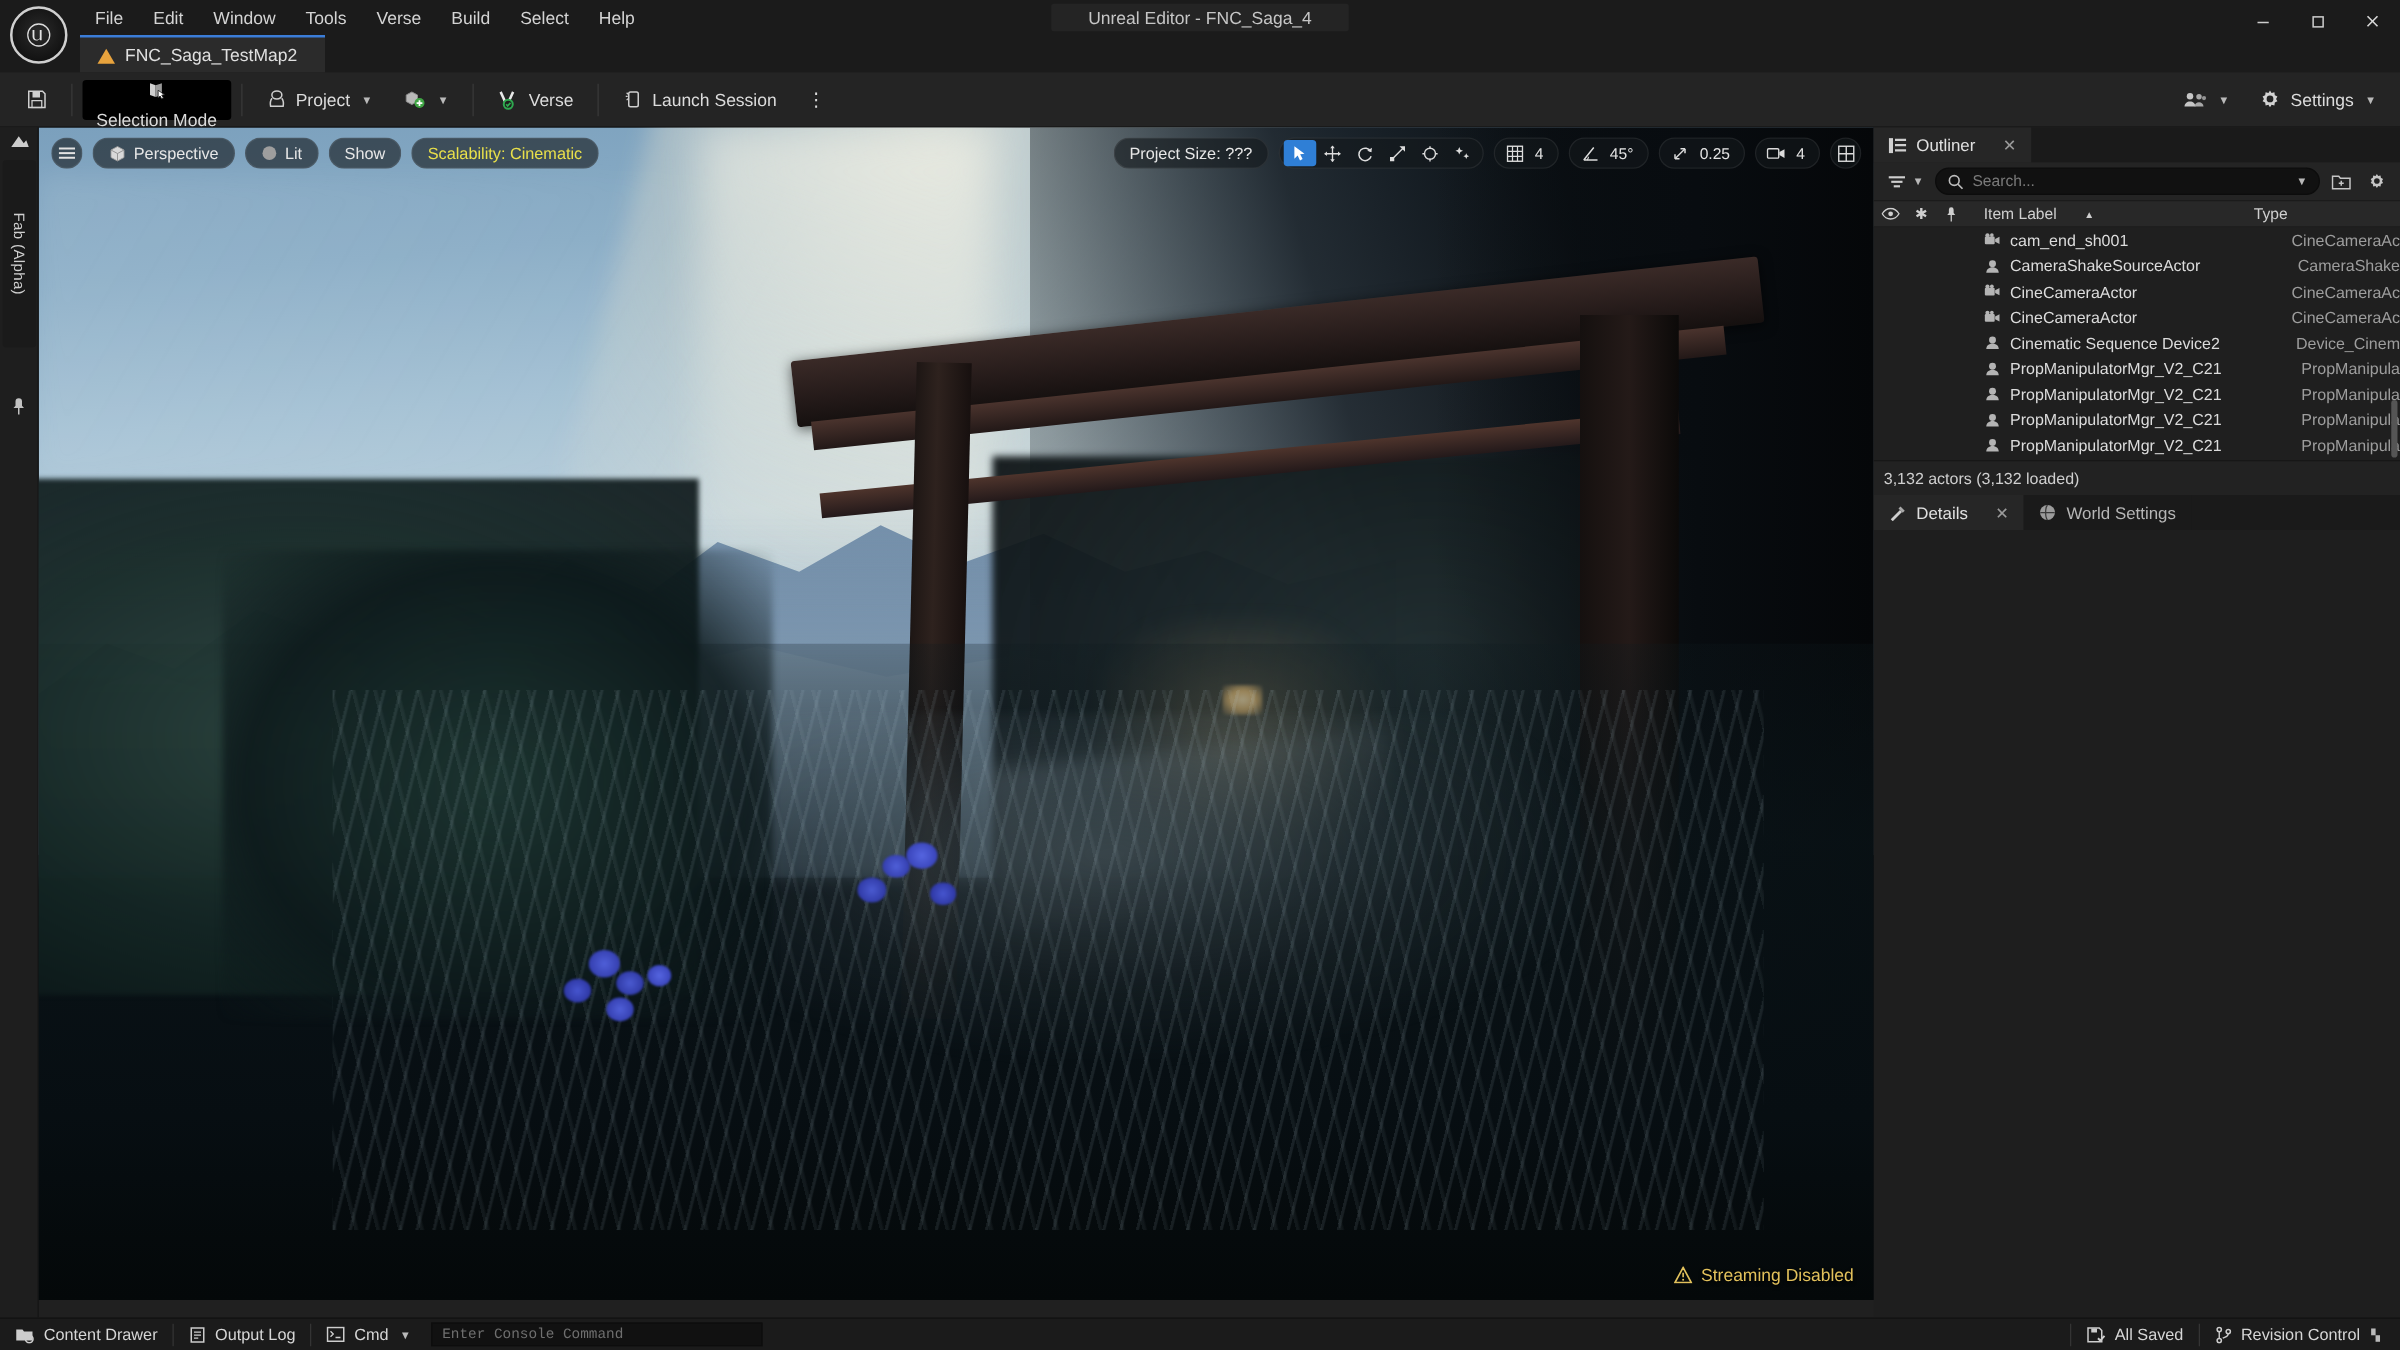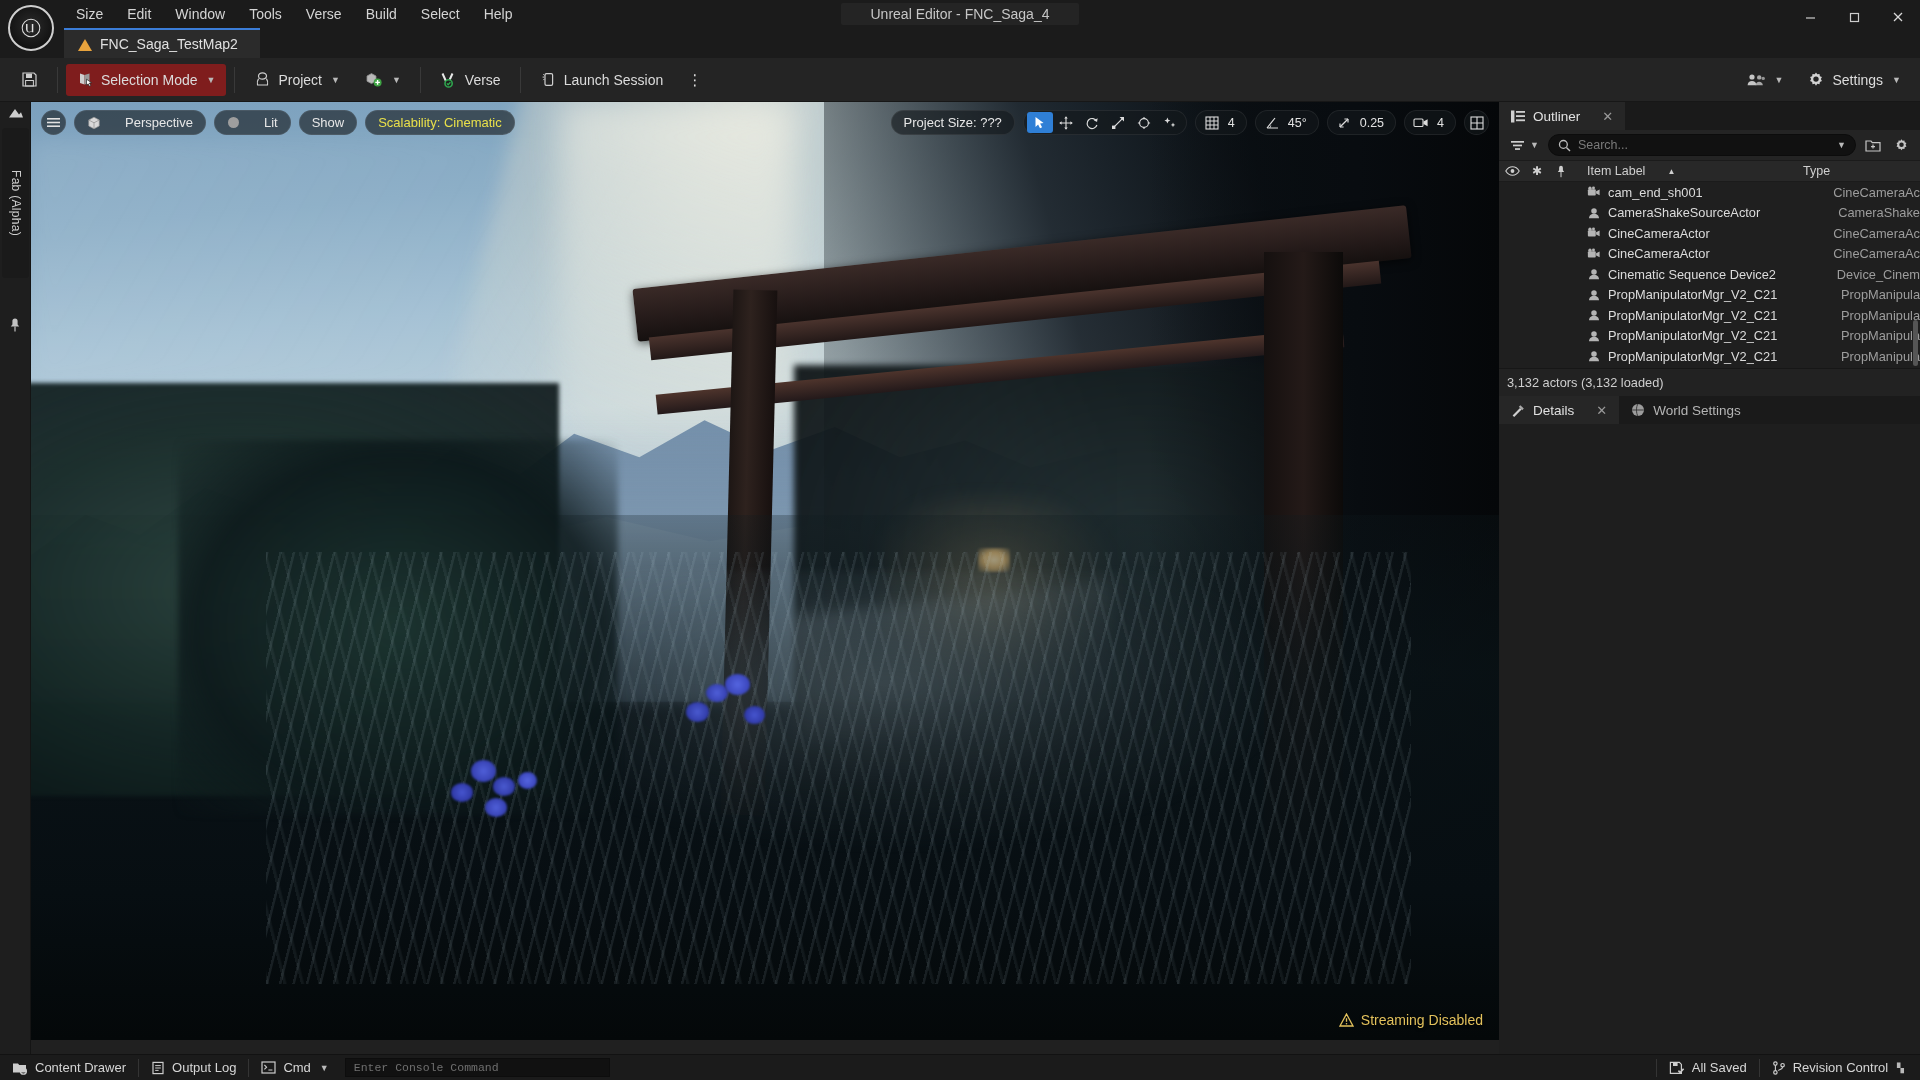--- a/index.html
+++ b/index.html
@@ -69,21 +69,21 @@
   .maintoolbar {
     position: absolute; left: 0; top: 58px; width: 1920px; height: 44px;
     background: #242424; border-bottom: 1px solid #171717;
     display: flex; align-items: center; padding-left: 10px; gap: 2px;
   }
   .tb-btn {
     display:flex; align-items:center; gap:7px; height: 32px;
     padding: 0 11px; border-radius: 3px; font-size: 14px; color: #dcdcdc;
     cursor: default;
   }
-  .tb-btn.active { background: #7f1d1d; }
+  .tb-btn.active { background: #000000; flex-direction: column; }
   .tb-sep { width: 1px; height: 26px; background: #393939; margin: 0 6px; }
   .caret { font-size: 9px; color: #b9b9b9; margin-left: 2px; }
   .ico { display:inline-flex; align-items:center; justify-content:center; }
 
   .toolbar-right { position: absolute; right: 8px; top: 58px; height: 44px; display:flex; align-items:center; gap:2px;}
 
   
   .leftrail {
     position: absolute; left: 0; top: 102px; width: 31px; height: 952px;
     background: #1e1e1e; border-right: 1px solid #141414;
@@ -233,21 +233,21 @@
   .rock-hi {
     position:absolute; left:40%; top:50%; width:46%; height:30%;
     background: radial-gradient(ellipse at 40% 40%, rgba(205,226,236,.20) 0%, rgba(180,206,220,.06) 45%, transparent 72%);
     filter: blur(4px);
   }
   .hydrangea { position:absolute; border-radius:50%; filter: blur(1px); }
 
   
   .vp-bar-l { position:absolute; left:10px; top:8px; display:flex; align-items:center; gap:8px; }
   .vp-pill {
-    display:flex; align-items:center; gap:24px; height:25px; padding:0 12px;
+    display:flex; align-items:center; gap:6px; height:25px; padding:0 12px;
     border-radius: 13px; background: rgba(20,24,28,.62);
     font-size: 13px; color:#e7e7e7; border:1px solid rgba(255,255,255,.07);
   }
   .vp-round {
     width:25px; height:25px; border-radius:50%; background: rgba(20,24,28,.62);
     display:flex; align-items:center; justify-content:center; border:1px solid rgba(255,255,255,.07);
   }
   .vp-pill.scal { color:#e9e04a; }
   .vp-bar-r { position:absolute; right:10px; top:8px; display:flex; align-items:center; gap:8px; }
   .vp-group {
@@ -360,21 +360,21 @@
     </div>
 
     <div class="ue-logo">
       <svg width="22" height="22" viewBox="0 0 24 24">
         <path d="M12 2.4c-5.3 0-9.6 4.3-9.6 9.6s4.3 9.6 9.6 9.6 9.6-4.3 9.6-9.6S17.3 2.4 12 2.4z" fill="none" stroke="#dcdcdc" stroke-width="1.1"></path>
         <path d="M8.2 7.6v5.9c0 1.6 1 2.6 2.3 2.6 1 0 1.8-.5 2.4-1.2V7.6h1.6v8.9h-1.5l-.1-1c-.7.8-1.7 1.3-2.9 1.3-2 0-3.4-1.4-3.4-3.6V7.6z" fill="#e2e2e2"></path>
       </svg>
     </div>
 
     <div class="menubar">
-      <div class="menu-item">Size</div>
+      <div class="menu-item">File</div>
       <div class="menu-item">Edit</div>
       <div class="menu-item">Window</div>
       <div class="menu-item">Tools</div>
       <div class="menu-item">Verse</div>
       <div class="menu-item">Build</div>
       <div class="menu-item">Select</div>
       <div class="menu-item">Help</div>
     </div>
 
     <div class="tabstrip">

